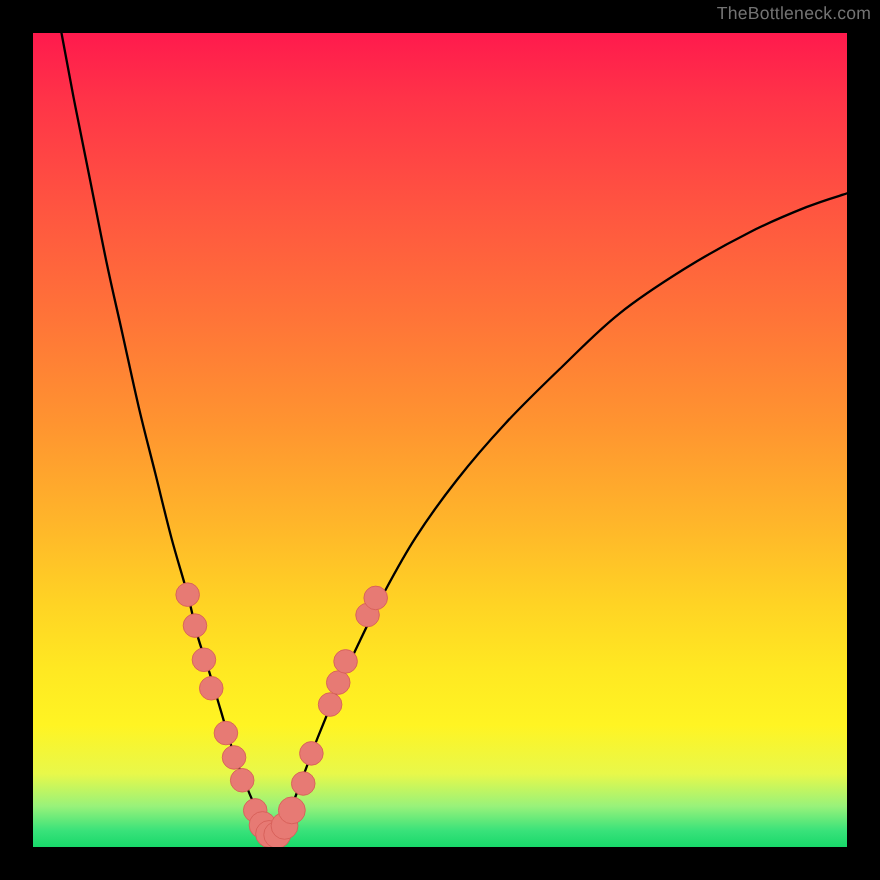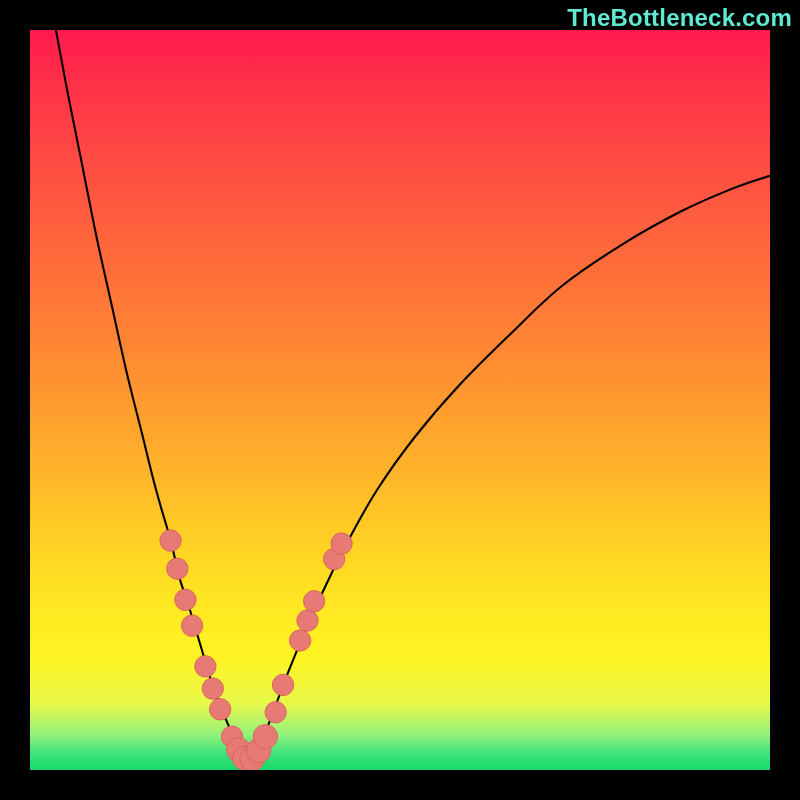--- a/index.html
+++ b/index.html
@@ -45,25 +45,24 @@
     position: absolute;
     left: 0;
     top: 0;
     width: 740px;
     height: 740px;
   }
   .watermark {
     position: absolute;
     top: 4px;
     right: 8px;
-    color: #5eead4;
-    font-size: 24px;
+    color: #737373;
+    font-size: 16px;
     letter-spacing: 0.2px;
     user-select: none;
-    font-weight: bold;
   }
 </style>
 </head>
 <body>
 
 <div class="frame">
   <div class="plot-area">
     <svg class="plot-svg" viewBox="0 0 740 740" preserveAspectRatio="none">
       <path id="curve-left" fill="none" stroke-width="2.1" stroke-linecap="round" stroke-linejoin="round" d="M 25.90 0.00 C 27.90 10.66, 32.34 35.22, 37.00 59.20 C 41.66 83.18, 46.47 106.56, 51.80 133.20 C 57.13 159.84, 61.27 181.89, 66.60 207.20 C 71.93 232.51, 76.07 249.82, 81.40 273.80 C 86.73 297.78, 90.87 317.76, 96.20 340.40 C 101.53 363.04, 105.67 378.29, 111.00 399.60 C 116.33 420.91, 120.47 438.82, 125.80 458.80 C 131.13 478.78, 136.34 494.62, 140.60 510.60 C 144.86 526.58, 146.15 535.61, 149.48 547.60 C 152.81 559.59, 155.37 565.21, 159.10 577.20 C 162.83 589.19, 166.20 600.88, 170.20 614.20 C 174.20 627.52, 177.30 639.21, 181.30 651.20 C 185.30 663.19, 188.40 670.81, 192.40 680.80 C 196.40 690.79, 200.17 699.37, 203.50 706.70 C 206.83 714.03, 208.24 717.10, 210.90 721.50 C 213.56 725.90, 216.97 729.39, 218.30 731.12" stroke="#000000"></path>
       <path id="curve-right" fill="none" stroke-width="2.1" stroke-linecap="round" stroke-linejoin="round" d="M 218.30 731.12 C 219.63 729.79, 223.04 727.85, 225.70 723.72 C 228.36 719.59, 229.77 716.17, 233.10 708.18 C 236.43 700.19, 239.54 691.57, 244.20 679.32 C 248.86 667.07, 253.01 655.15, 259.00 640.10 C 264.99 625.05, 270.84 611.02, 277.50 595.70 C 284.16 580.38, 288.67 570.32, 296.00 555.00 C 303.33 539.68, 308.88 527.92, 318.20 510.60 C 327.52 493.28, 335.81 477.45, 347.80 458.80 C 359.79 440.15, 370.15 425.65, 384.80 407.00 C 399.45 388.35, 411.88 373.85, 429.20 355.20 C 446.52 336.55, 462.35 321.38, 481.00 303.40 C 499.65 285.42, 512.82 271.28, 532.80 255.30 C 552.78 239.32, 570.69 227.92, 592.00 214.60 C 613.31 201.28, 631.22 191.42, 651.20 181.30 C 671.18 171.18, 687.02 164.75, 703.00 158.36 C 718.98 151.97, 733.34 148.04, 740.00 145.78" stroke="#000000"></path>

